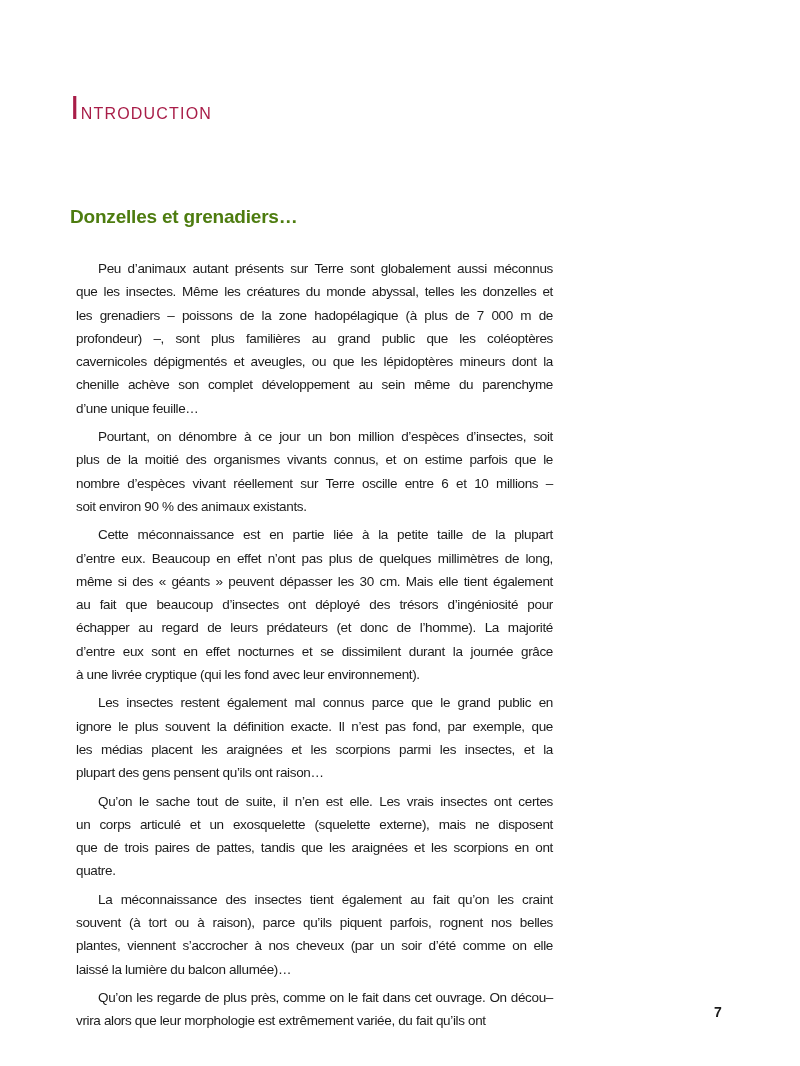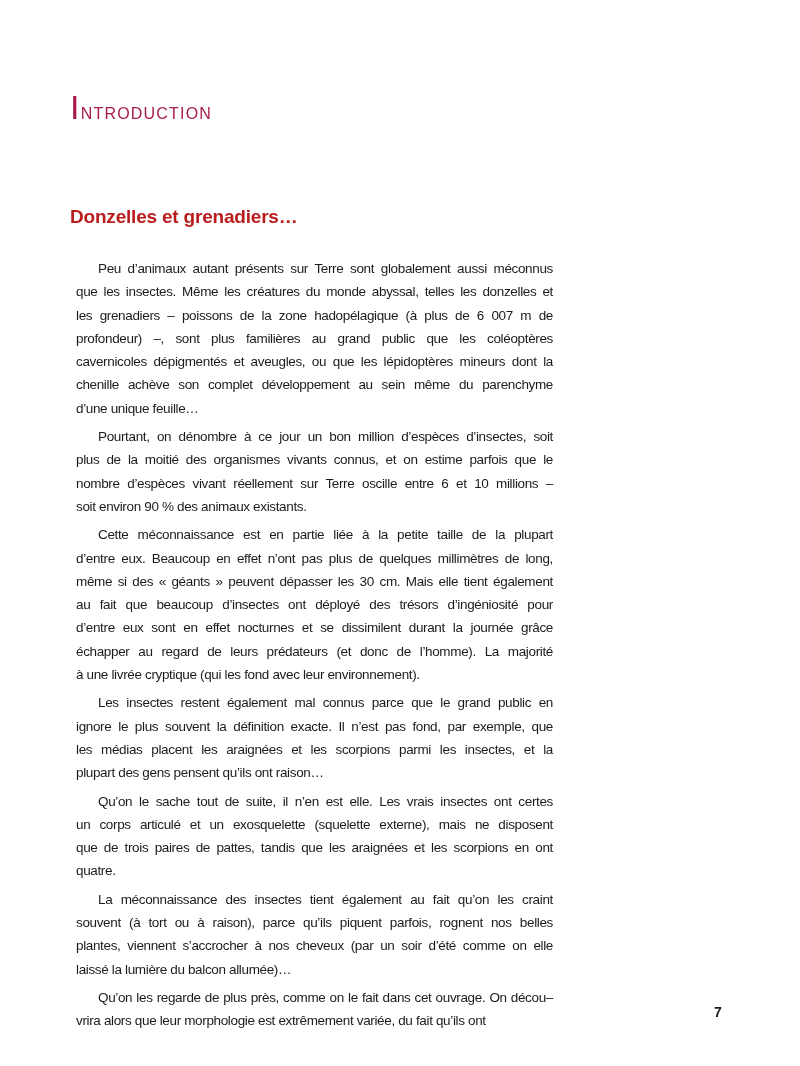--- a/index.html
+++ b/index.html
@@ -38,21 +38,21 @@
   }
   .section-heading {
     position: absolute;
     left: 70px;
     top: 205px;
     margin: 0;
     font-size: 19px;
     line-height: 24px;
     font-weight: bold;
     letter-spacing: -0.2px;
-    color: #b91c1c;
+    color: #4d7c0f;
   }
   .body-text {
     position: absolute;
     left: 71px;
     top: 252px;
     width: 487px;
     font-size: 13.5px;
     line-height: 23.3px;
     letter-spacing: -0.35px;
     color: #1b1b1b;
@@ -80,39 +80,39 @@
 
 <div class="page">
   <h1 class="page-title">Introduction</h1>
 
   <h2 class="section-heading">Donzelles et grenadiers…</h2>
 
   <div class="body-text">
       <div class="para">
         <div class="line first">Peu d’animaux autant présents sur Terre sont globalement aussi méconnus</div>
         <div class="line">que les insectes. Même les créatures du monde abyssal, telles les donzelles et</div>
-        <div class="line">les grenadiers – poissons de la zone hadopélagique (à plus de 6 007 m de</div>
+        <div class="line">les grenadiers – poissons de la zone hadopélagique (à plus de 7 000 m de</div>
         <div class="line">profondeur) –, sont plus familières au grand public que les coléoptères</div>
         <div class="line">cavernicoles dépigmentés et aveugles, ou que les lépidoptères mineurs dont la</div>
         <div class="line">chenille achève son complet développement au sein même du parenchyme</div>
         <div class="line last">d’une unique feuille…</div>
       </div>
       <div class="para">
         <div class="line first">Pourtant, on dénombre à ce jour un bon million d’espèces d’insectes, soit</div>
         <div class="line">plus de la moitié des organismes vivants connus, et on estime parfois que le</div>
         <div class="line">nombre d’espèces vivant réellement sur Terre oscille entre 6 et 10 millions –</div>
         <div class="line last">soit environ 90 % des animaux existants.</div>
       </div>
       <div class="para">
         <div class="line first">Cette méconnaissance est en partie liée à la petite taille de la plupart</div>
         <div class="line">d’entre eux. Beaucoup en effet n’ont pas plus de quelques millimètres de long,</div>
         <div class="line">même si des « géants » peuvent dépasser les 30 cm. Mais elle tient également</div>
         <div class="line">au fait que beaucoup d’insectes ont déployé des trésors d’ingéniosité pour</div>
+        <div class="line">échapper au regard de leurs prédateurs (et donc de l’homme). La majorité</div>
         <div class="line">d’entre eux sont en effet nocturnes et se dissimilent durant la journée grâce</div>
-        <div class="line">échapper au regard de leurs prédateurs (et donc de l’homme). La majorité</div>
         <div class="line last">à une livrée cryptique (qui les fond avec leur environnement).</div>
       </div>
       <div class="para">
         <div class="line first">Les insectes restent également mal connus parce que le grand public en</div>
         <div class="line">ignore le plus souvent la définition exacte. Il n’est pas fond, par exemple, que</div>
         <div class="line">les médias placent les araignées et les scorpions parmi les insectes, et la</div>
         <div class="line last">plupart des gens pensent qu’ils ont raison…</div>
       </div>
       <div class="para">
         <div class="line first">Qu’on le sache tout de suite, il n’en est elle. Les vrais insectes ont certes</div>

